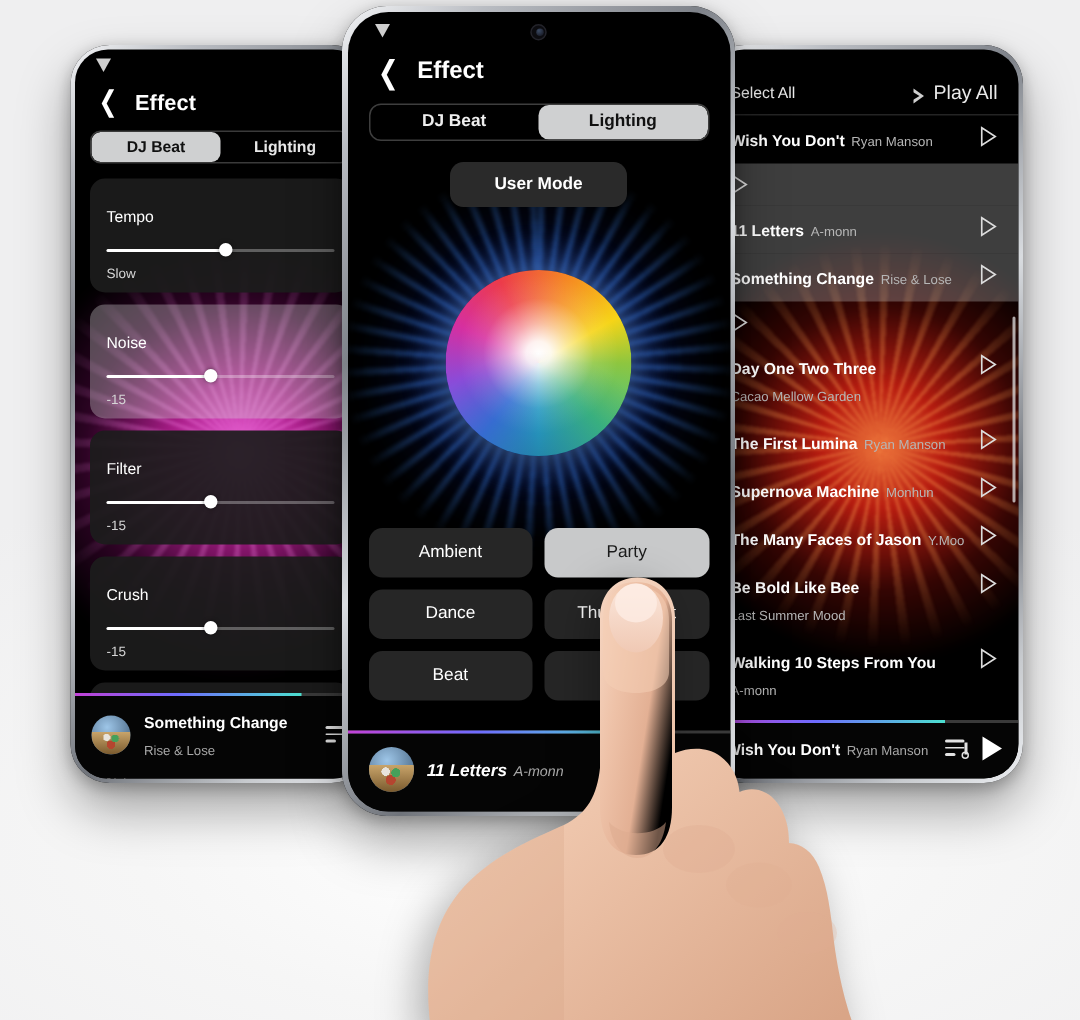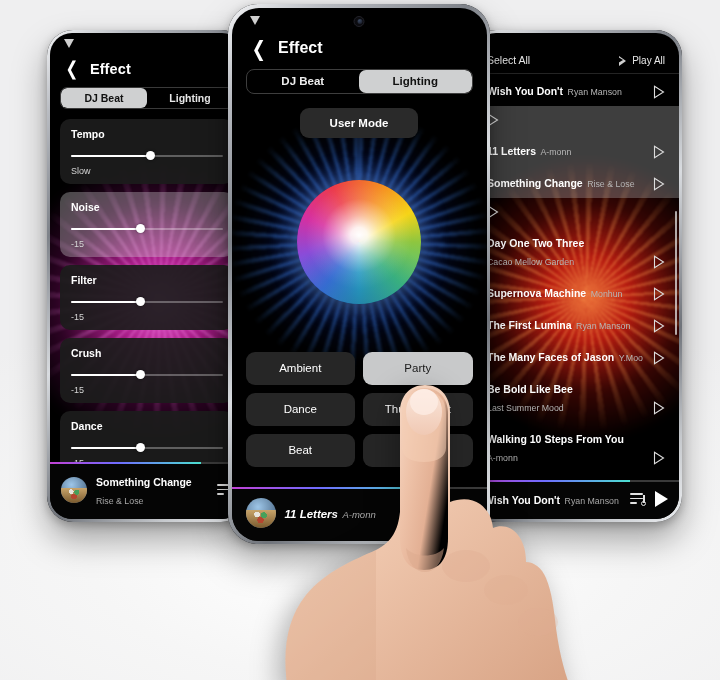--- a/index.html
+++ b/index.html
@@ -44,21 +44,21 @@
   .back{ font-size:19px; color:#fff; line-height:1; transform:scaleX(.8); font-weight:300; }
   .hdr h1{ font-size:14.5px; color:#fff; font-weight:bold; letter-spacing:.1px; }
   .seg{ margin:0 10px 10px; height:22px; border-radius:7px; background:#000;
         border:1px solid #3a3a3a; display:flex; position:relative; z-index:5; overflow:hidden; }
   .seg div{ flex:1; display:flex; align-items:center; justify-content:center;
             font-size:10.5px; color:#e8e8e8; font-weight:bold; }
   .seg div.on{ background:#cfd0d1; color:#111; border-radius:6px; }
   .cards{ position:relative; z-index:5; padding:0 10px; }
   .card{ background:rgba(28,28,28,.93); border-radius:10px; margin-bottom:8px; padding:9px 11px 8px; position:relative; }
   .card.hl{ background:rgba(215,215,215,.34); }
-  .card .nm{ font-size:10.5px; color:#fff; font-weight:bold; }
+  .card .nm{ font-size:10.5px; color:#fff; font-weight:normal;margin-top:11px; }
   .slider{ margin:11px 0 5px; height:10px; position:relative; }
   .strack{ position:absolute; left:0; right:0; top:4px; height:2px; background:rgba(255,255,255,.30); border-radius:2px;}
   .sfill{ position:absolute; left:0; top:4px; height:2px; background:#fff; border-radius:2px; }
   .sknob{ position:absolute; top:0; width:9px;height:9px; margin-left:-4.5px; border-radius:50%; background:#fff;
           box-shadow:0 0 3px rgba(0,0,0,.5); }
   .card .val{ font-size:9px; color:#d6d6d6; }
 
   
   .player{ position:absolute; left:0; right:0; bottom:0; z-index:8; }
   .pbar{ height:2px; background:#3a3a3a; position:relative; }
@@ -95,29 +95,29 @@
   .rp-rays{ position:absolute; left:-24px; top:128px; width:275px; height:272px;
      background:repeating-conic-gradient(from 0deg at 50% 50%,
         rgba(255,160,80,.42) 0deg 3deg, rgba(255,160,80,0) 3deg 9.5deg);
      -webkit-mask-image:radial-gradient(circle at 50% 50%, #000 13%, rgba(0,0,0,.7) 38%, transparent 70%);
      mask-image:radial-gradient(circle at 50% 50%, #000 13%, rgba(0,0,0,.7) 38%, transparent 70%);
      filter:blur(1.2px);}
   .rtitle{ font-size:13.5px; color:#fff; font-weight:bold; padding:10px 14px 9px; position:relative; z-index:5;}
   .rtools{ display:flex; align-items:center; justify-content:space-between; padding:3px 14px 7px;
            position:relative; z-index:5; border-bottom:1px solid rgba(255,255,255,.14);}
   .rtools .lbl{ font-size:10.5px; color:#e9e9e9;}
-  .rtools .pall{ display:flex; align-items:flex-end; gap:6px; font-size:10px; color:#e9e9e9;}
+  .rtools .pall{ display:flex; align-items:flex-end; gap:6px; font-size:13px; color:#e9e9e9;}
   .tri-o{ width:0;height:0; border-left:7px solid transparent; border-top:5px solid transparent;
           border-bottom:5px solid transparent; position:relative;}
   .tri-o::before{ content:""; position:absolute; left:-7px; top:-5px; width:0;height:0;
           border-left:7px solid #cfcfcf; border-top:5px solid transparent; border-bottom:5px solid transparent;}
   .tri-o::after{ content:""; position:absolute; left:-8.6px; top:-3.3px; width:0;height:0;
           border-left:5px solid #000; border-top:3.3px solid transparent; border-bottom:3.3px solid transparent;}
   .songs{ position:relative; z-index:5; }
-  .song{ display:flex; align-items:flex-end; gap:8px; padding:7px 14px; }
+  .song{ display:flex; align-items:flex-start; gap:8px; padding:7px 14px; }
   .song.sel{ background:rgba(205,205,205,.30); }
   .song .tx{ flex:1; min-width:0; }
   .song .tt{ font-size:10.5px; color:#fff; font-weight:bold; white-space:nowrap; overflow:hidden;}
   .song .ar{ font-size:8.8px; color:#b6b6b6; margin-top:1px; white-space:nowrap; overflow:hidden;}
   .ptri-ol{ width:12px;height:14px; position:relative; flex:none;}
   .ptri-ol svg{ display:block; }
   .rscroll{ position:absolute; right:2.5px; top:178px; width:2px; height:124px; border-radius:2px;
             background:rgba(225,225,225,.75); z-index:6;}
 
   
@@ -353,33 +353,33 @@
             <span class="ar">Cacao Mellow Garden</span>
           </span>
           <span class="ptri-ol">
               <svg width="12" height="14" viewBox="0 0 12 14">
                 <path d="M1.5 1.2 L10.5 7 L1.5 12.8 Z" fill="none" stroke="#dcdcdc" stroke-width="1.1"></path>
               </svg>
             </span>
         </div>
         <div class="song">
           <span class="tx">
+            <span class="tt">The First Lumina</span>
+            <span class="ar">Ryan Manson</span>
+          </span>
+          <span class="ptri-ol">
+              <svg width="12" height="14" viewBox="0 0 12 14">
+                <path d="M1.5 1.2 L10.5 7 L1.5 12.8 Z" fill="none" stroke="#dcdcdc" stroke-width="1.1"></path>
+              </svg>
+            </span>
+        </div>
+        <div class="song">
+          <span class="tx">
             <span class="tt">Supernova Machine</span>
             <span class="ar">Monhun</span>
-          </span>
-          <span class="ptri-ol">
-              <svg width="12" height="14" viewBox="0 0 12 14">
-                <path d="M1.5 1.2 L10.5 7 L1.5 12.8 Z" fill="none" stroke="#dcdcdc" stroke-width="1.1"></path>
-              </svg>
-            </span>
-        </div>
-        <div class="song">
-          <span class="tx">
-            <span class="tt">The First Lumina</span>
-            <span class="ar">Ryan Manson</span>
           </span>
           <span class="ptri-ol">
               <svg width="12" height="14" viewBox="0 0 12 14">
                 <path d="M1.5 1.2 L10.5 7 L1.5 12.8 Z" fill="none" stroke="#dcdcdc" stroke-width="1.1"></path>
               </svg>
             </span>
         </div>
         <div class="song">
           <span class="tx">
             <span class="tt">The Many Faces of Jason</span>

